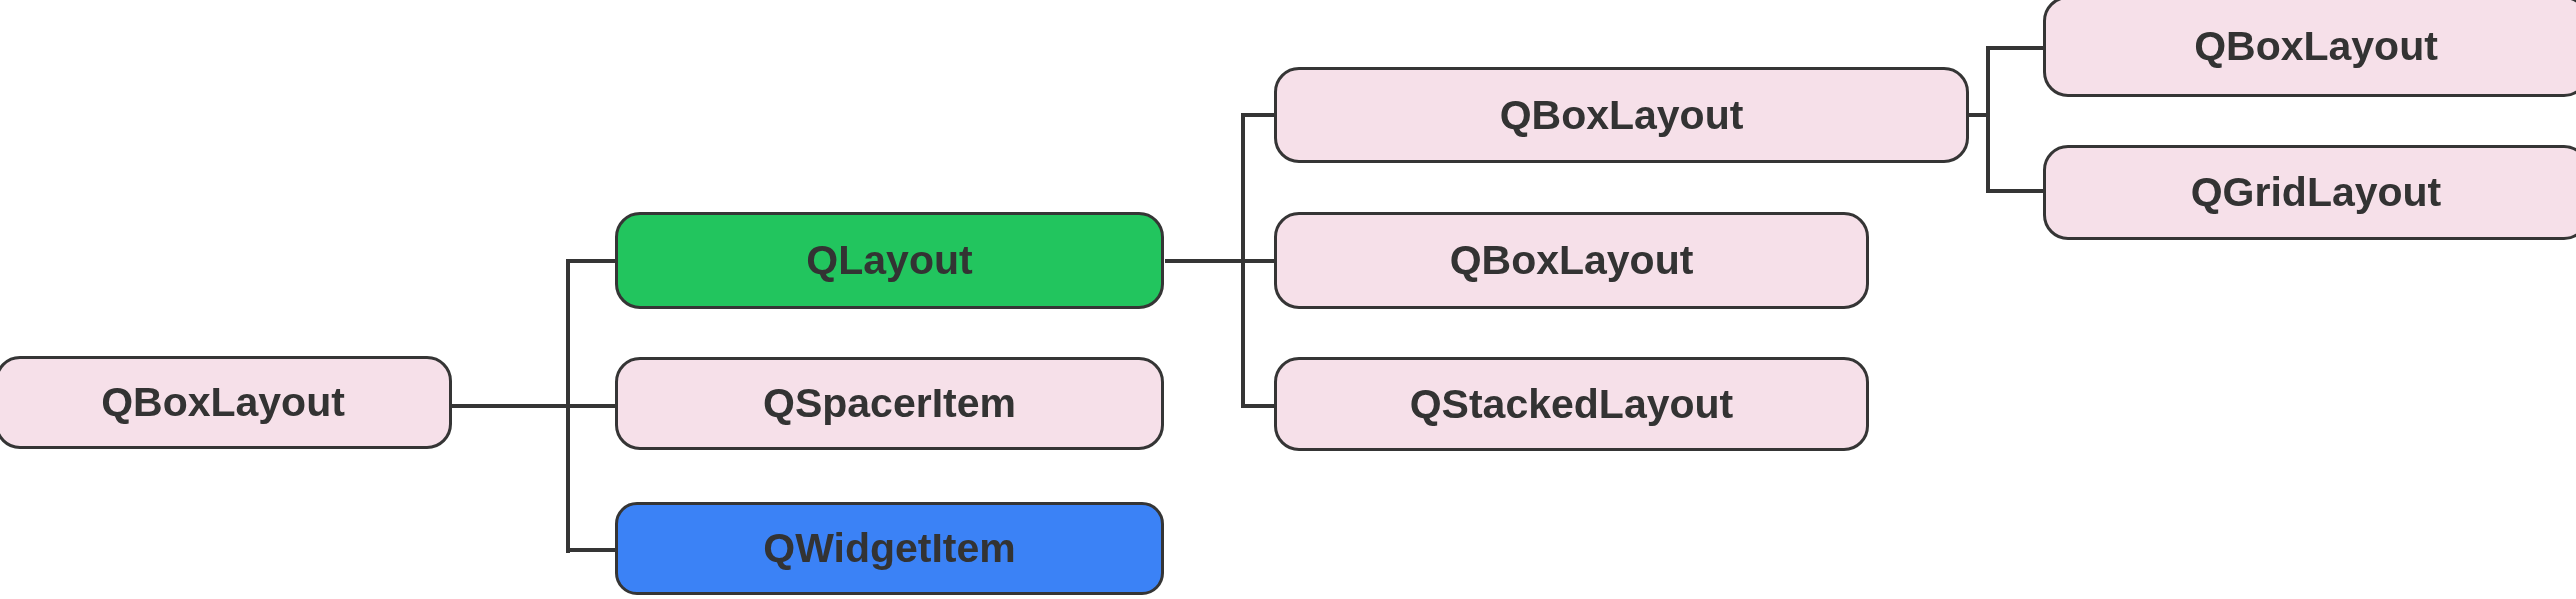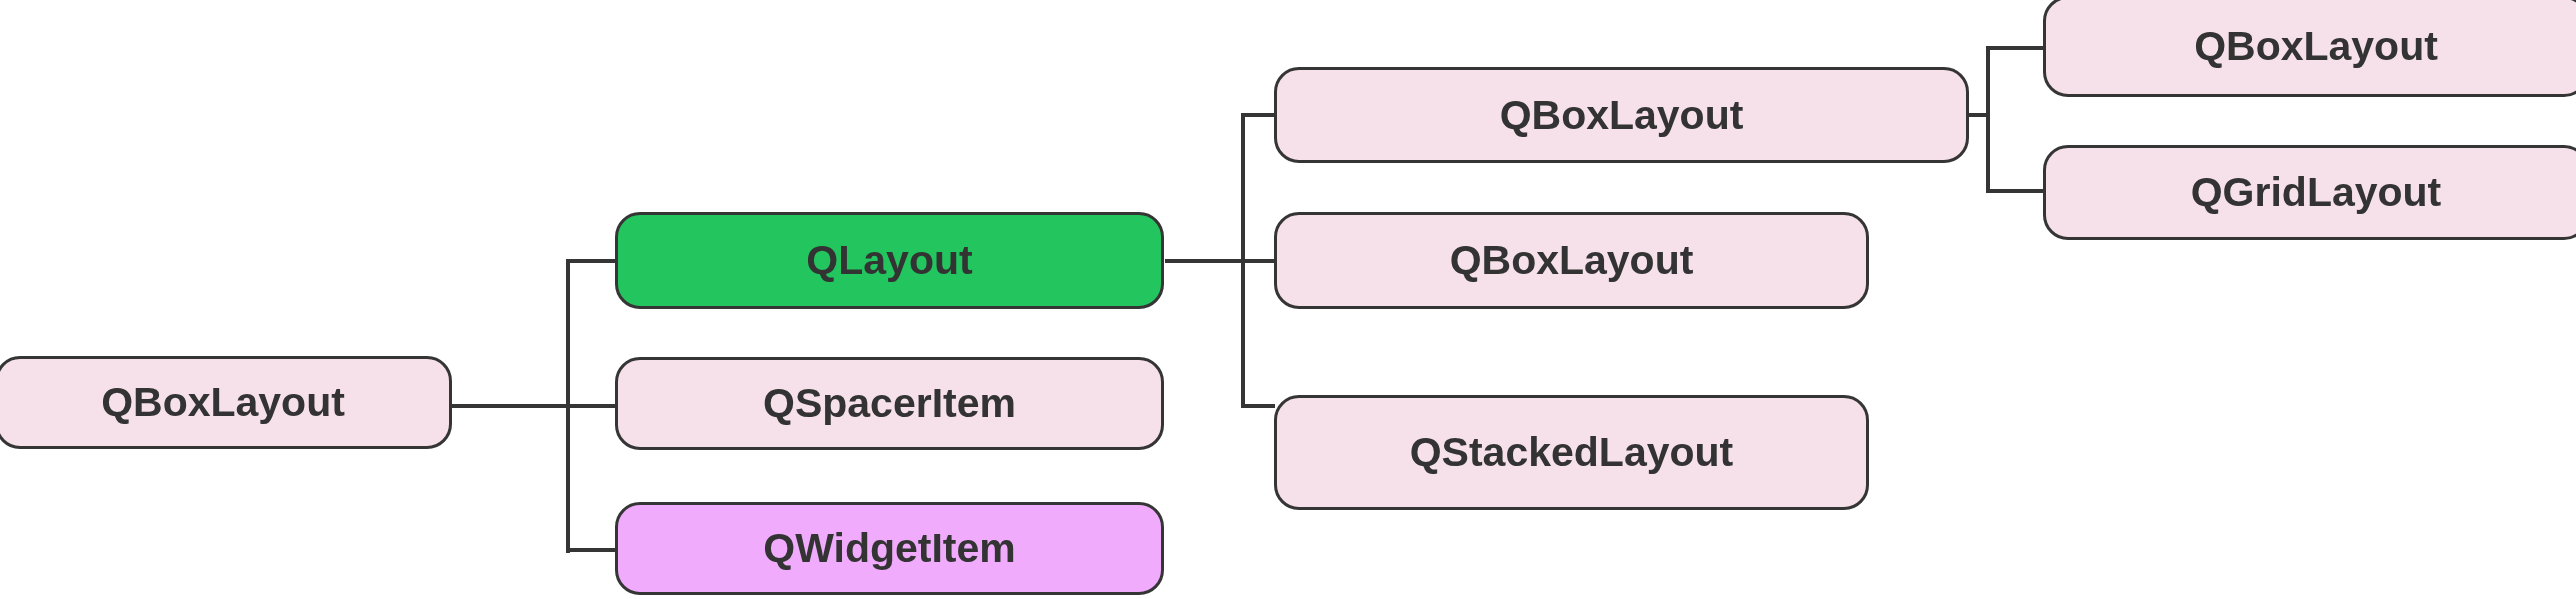--- a/index.html
+++ b/index.html
@@ -67,30 +67,30 @@
   <div id="nodes-layer">
       <div class="node" style="left: -5.5px; top: 356px; width: 457px; height: 93px; background: rgb(246, 224, 233); border-color: rgb(53, 53, 53);">
         <span class="label">QBoxLayout</span>
       </div>
       <div class="node" style="left: 615px; top: 212px; width: 549px; height: 97px; background: #22c55e; border-color: rgb(53, 53, 53);">
         <span class="label">QLayout</span>
       </div>
       <div class="node" style="left: 615px; top: 357px; width: 549px; height: 93px; background: rgb(246, 224, 233); border-color: rgb(53, 53, 53);">
         <span class="label">QSpacerItem</span>
       </div>
-      <div class="node" style="left: 615px; top: 502px; width: 549px; height: 93px; background: #f0abfc; border-color: rgb(53, 53, 53);">
+      <div class="node" style="left: 615px; top: 502px; width: 549px; height: 93px; background: #3b82f6; border-color: rgb(53, 53, 53); border-radius: 22px;">
         <span class="label">QWidgetItem</span>
       </div>
       <div class="node" style="left: 1274px; top: 67px; width: 695px; height: 96px; background: rgb(246, 224, 233); border-color: rgb(53, 53, 53);">
         <span class="label">QBoxLayout</span>
       </div>
       <div class="node" style="left: 1274px; top: 212px; width: 595px; height: 97px; background: rgb(246, 224, 233); border-color: rgb(53, 53, 53);">
         <span class="label">QBoxLayout</span>
       </div>
-      <div class="node" style="left: 1274px; top: 357px; width: 595px; height: 115px; background: rgb(246, 224, 233); border-color: rgb(53, 53, 53); margin-top: 38px;">
+      <div class="node" style="left: 1274px; top: 357px; width: 595px; height: 94px; background: rgb(246, 224, 233); border-color: rgb(53, 53, 53);">
         <span class="label">QStackedLayout</span>
       </div>
       <div class="node" style="left: 2043px; top: -4.4px; width: 546px; height: 101px; background: rgb(246, 224, 233); border-color: rgb(53, 53, 53);">
         <span class="label">QBoxLayout</span>
       </div>
       <div class="node" style="left: 2043px; top: 145px; width: 546px; height: 95px; background: rgb(246, 224, 233); border-color: rgb(53, 53, 53);">
         <span class="label">QGridLayout</span>
       </div>
     </div>
 </div>

